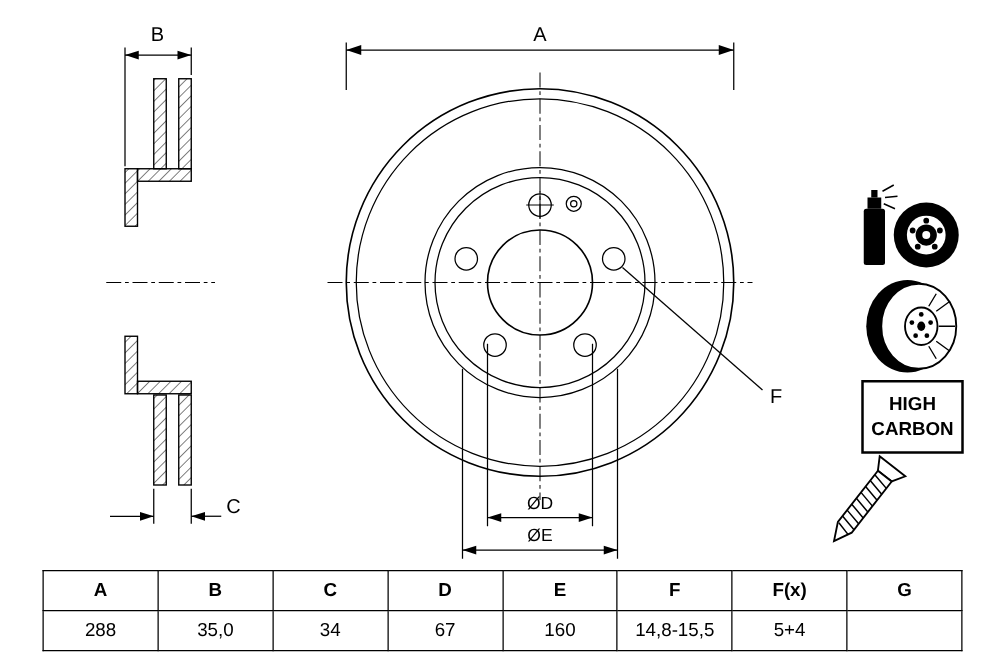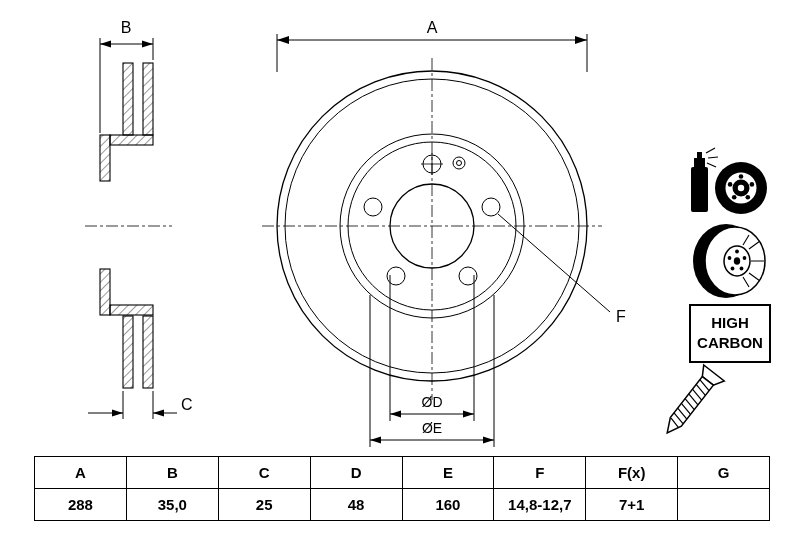--- a/index.html
+++ b/index.html
@@ -12,21 +12,21 @@
     font-family:"Liberation Sans", sans-serif;
     fill:#000; stroke:none;
   }
   .drawing { display:block; }
   .dim-table {
     border-collapse:collapse; table-layout:fixed;
     width:736px; margin-left:34px;
   }
   .dim-table th, .dim-table td {
     border:1px solid #000; height:31px; padding:0;
-    text-align:center; vertical-align:middle; font-size:15px; color:#000;font-weight:bold;
+    text-align:center; vertical-align:middle; font-size:15px; color:#000;
   }
   .dim-table th { font-weight:bold; font-size:15px; }
 </style>
 </head>
 <body>
 
 <div>
 
 <svg class="drawing" width="800" height="456" viewBox="0 0 800 456" xmlns="http://www.w3.org/2000/svg">
   <defs>
@@ -181,23 +181,23 @@
       <th>E</th>
       <th>F</th>
       <th>F(x)</th>
       <th>G</th>
     </tr>
   </thead>
   <tbody>
     <tr>
       <td>288</td>
       <td>35,0</td>
-      <td>25</td>
-      <td>48</td>
+      <td>34</td>
+      <td>67</td>
       <td>160</td>
-      <td>14,8-12,7</td>
-      <td>7+1</td>
+      <td>14,8-15,5</td>
+      <td>5+4</td>
       <td></td>
     </tr>
   </tbody>
 </table>
 
 </div>
 
 </body></html>

